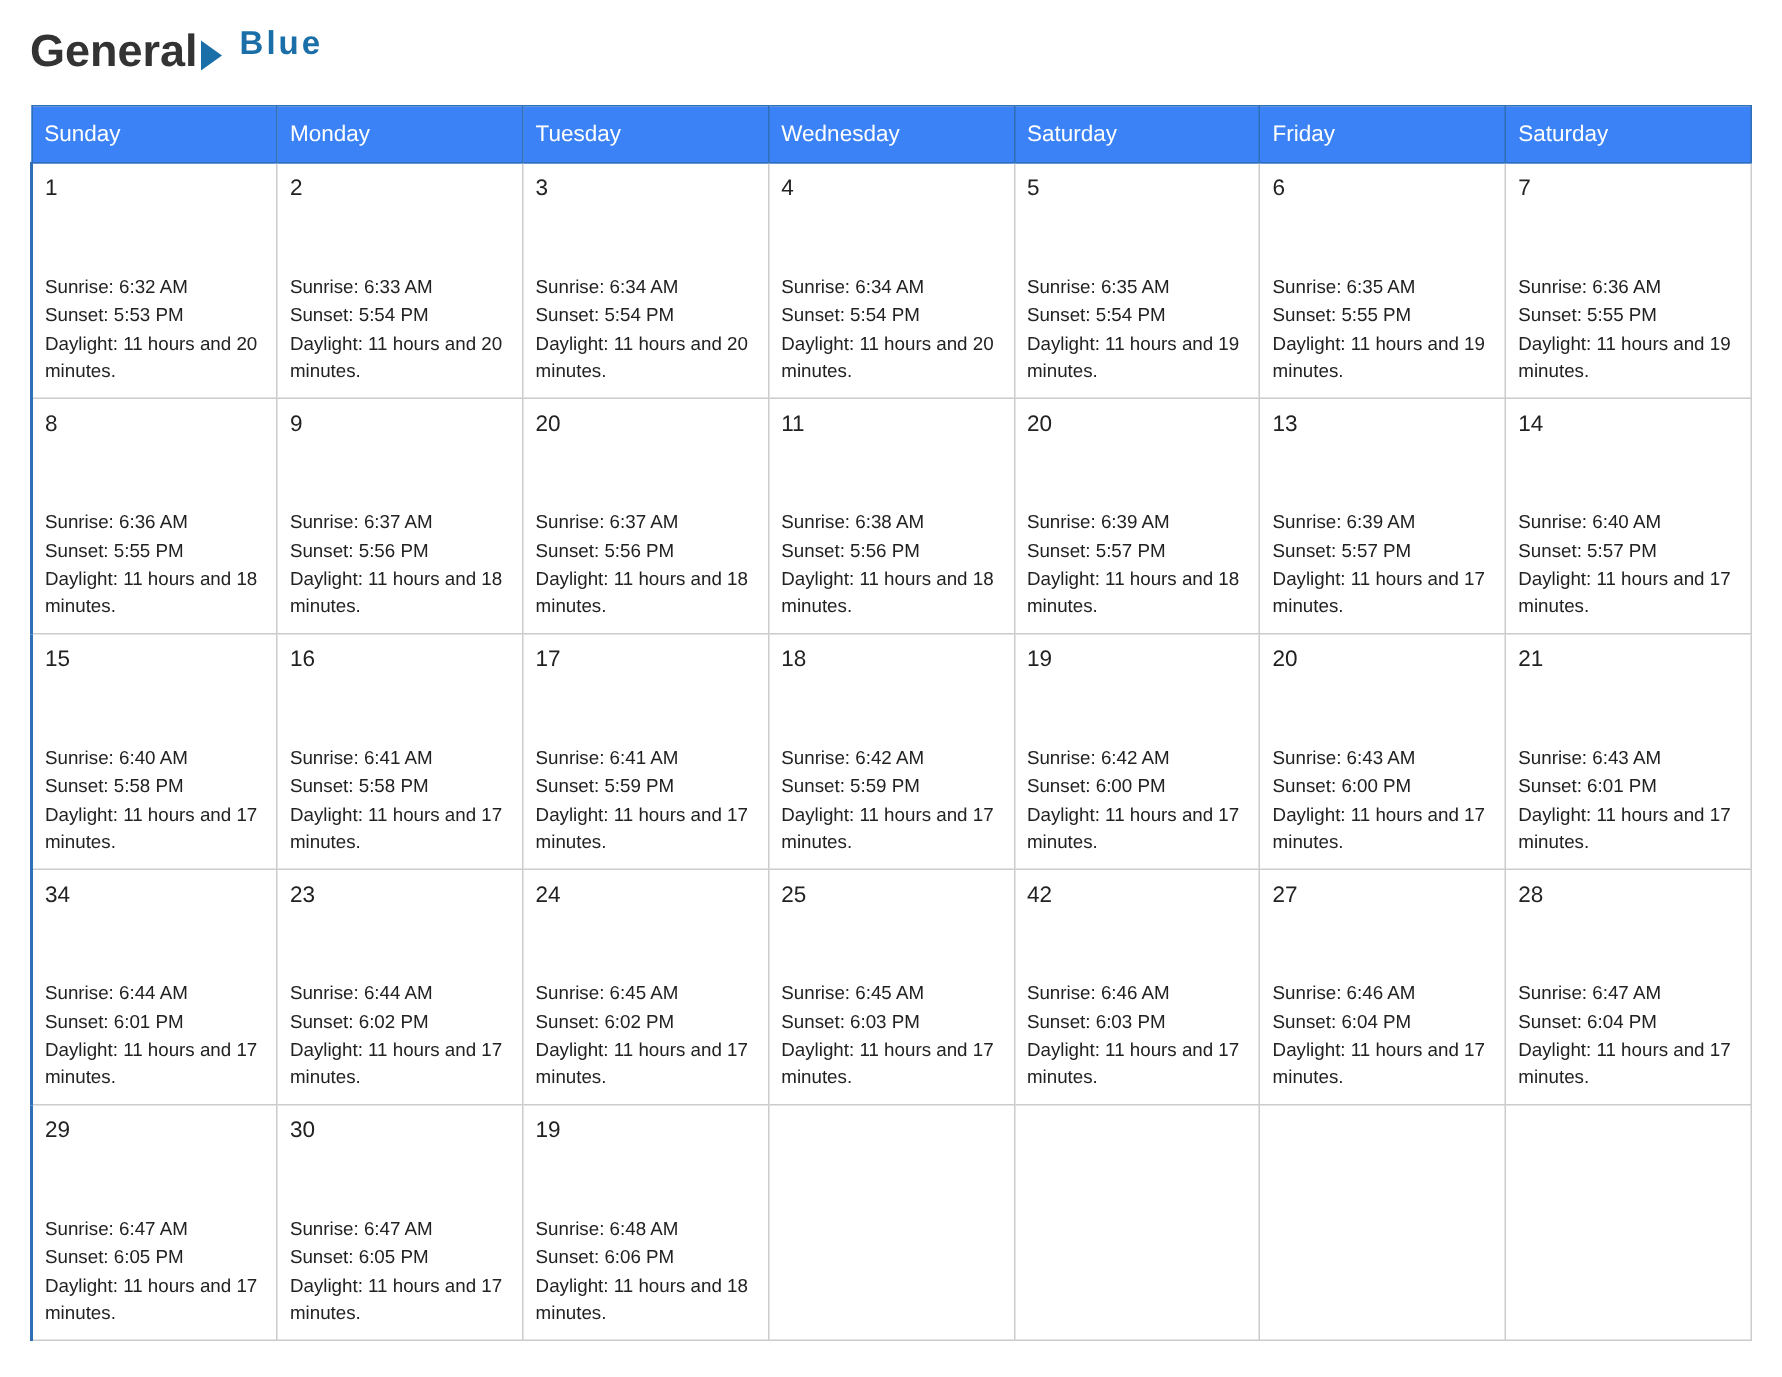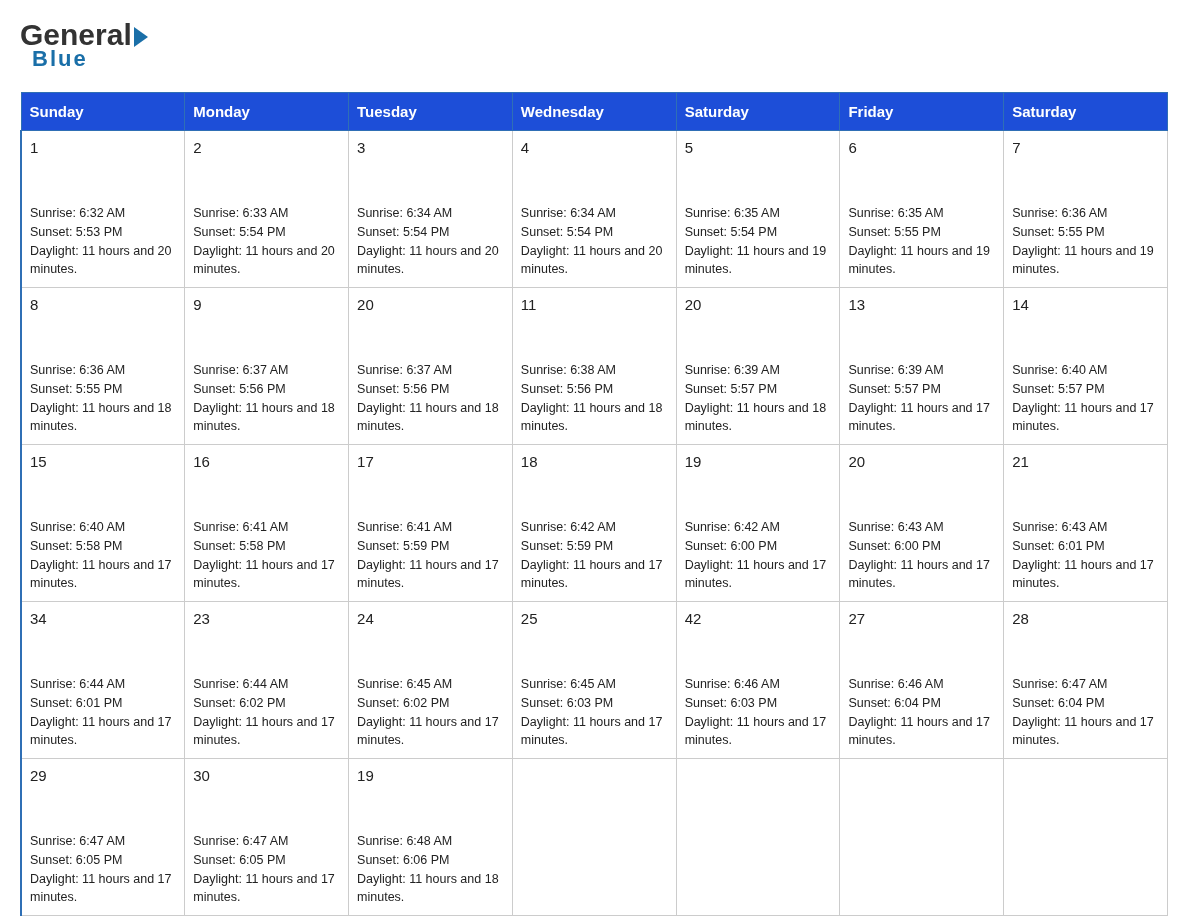--- a/index.html
+++ b/index.html
@@ -11,21 +11,21 @@
       min-height: 918px;
     }
     .header {
       display: flex;
       justify-content: space-between;
       align-items: flex-start;
       margin-bottom: 20px;
     }
     .logo {
       display: flex;
-      flex-direction: column;
+      flex-direction: row;
       align-items: flex-start;
     }
     .title-section {
       text-align: right;
     }
     .month-title {
       font-size: 52px;
       font-weight: bold;
       color: #222;
       line-height: 1.1;
@@ -34,24 +34,24 @@
       font-size: 22px;
       color: #555;
       margin-top: 4px;
     }
     table {
       width: 100%;
       border-collapse: collapse;
       table-layout: fixed;
     }
     th {
-      background-color: #1d4ed8;
+      background-color: #3b82f6;
       color: #fff;
       font-size: 15px;
-      font-weight: bold;
+      font-weight: normal;
       padding: 10px 8px;
       text-align: left;
       border: 1px solid #2f6fb5;
     }
     td {
       border: 1px solid #ccc;
       vertical-align: top;
       padding: 8px;
       font-size: 13px;
       color: #222;

